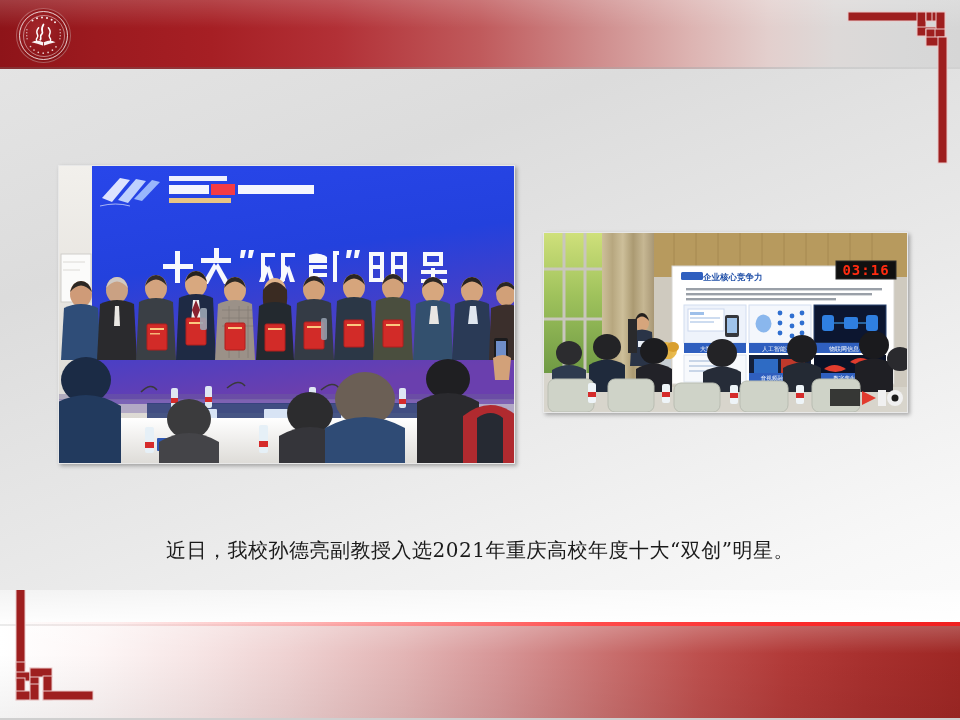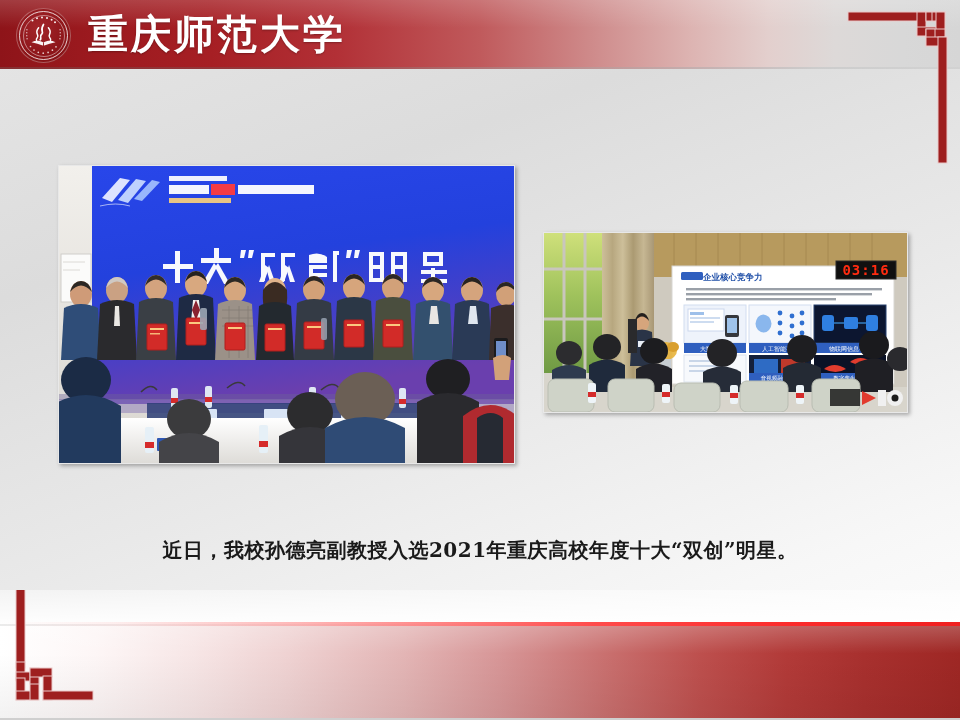--- a/index.html
+++ b/index.html
@@ -71,21 +71,21 @@
     border:1px solid #e8e8e8;
   }
   .photo-left{left:58px;top:165px;width:455px;height:297px;}
   .photo-right{left:543px;top:232px;width:363px;height:179px;}
   .ph-svg{display:block;width:100%;height:100%;}
 
   
   .caption{
     position:absolute;left:0;top:537px;width:960px;text-align:center;
     font-family:"DejaVu Serif","Liberation Serif",serif;
-    font-weight:700;font-size:20px;color:#1a1a1a;letter-spacing:.5px;
+    font-weight:400;font-size:20px;color:#1a1a1a;letter-spacing:.5px;
     white-space:nowrap;
   }
 
   
   .bottom-line{
     position:absolute;left:0;bottom:94px;width:960px;height:4px;
     background:linear-gradient(90deg,
       rgba(255,255,255,0) 0%, rgba(255,190,190,.25) 12%,
       rgba(255,120,120,.55) 32%, #ff4b4b 62%, #fb2b2b 82%, #f01f1f 100%);
   }
@@ -155,23 +155,20 @@
       <path d="M27.5 16.5c-1.6 2.6-2.0 4.6-1.3 6.6 .5 1.4 .4 2.2-.4 2.9-1.1 .9-1.5 2.3-1.1 3.7 .3 1.0 .2 1.6-.5 2.1" fill="none" stroke="#ffffff" stroke-width="1.7" stroke-linecap="round"></path>
       <path d="M22.6 19.8c-1.9 2.3-2.3 4.6-1.1 6.9 .7 1.3 .6 2.1-.3 3.0-1.0 1.0-1.2 2.2-.6 3.4" fill="none" stroke="#ffffff" stroke-width="1.5" stroke-linecap="round"></path>
       <path d="M32.4 19.8c1.9 2.3 2.3 4.6 1.1 6.9-.7 1.3-.6 2.1 .3 3.0 1.0 1.0 1.2 2.2 .6 3.4" fill="none" stroke="#ffffff" stroke-width="1.5" stroke-linecap="round"></path>
 
       <path d="M15.5 34.2c4.2-1.9 8.0-1.9 12.0 .2 4.0-2.1 7.8-2.1 12.0-.2
                -4.0 1.2-7.8 1.9-12.0 3.6-4.2-1.7-8.0-2.4-12.0-3.6Z" fill="#ffffff" opacity=".95"></path>
       <path d="M27.5 34.4v3.6" stroke="#8d1519" stroke-width="0.9"></path>
     </svg>
   </div>
 
-  <div class="uni-name">
-    <div class="uni-name-text">重庆师范大学</div>
-  </div>
 
   <div class="corner-tr">
     <svg viewBox="0 0 140 180" xmlns="http://www.w3.org/2000/svg" aria-hidden="true">
       <g fill="#9e1f1f" stroke="#e9c9c9" stroke-width="1">
 
         <rect x="28" y="12" width="78" height="9"></rect>
 
         <rect x="97" y="12" width="9" height="24"></rect>
         <rect x="97" y="27" width="22" height="9"></rect>
 

